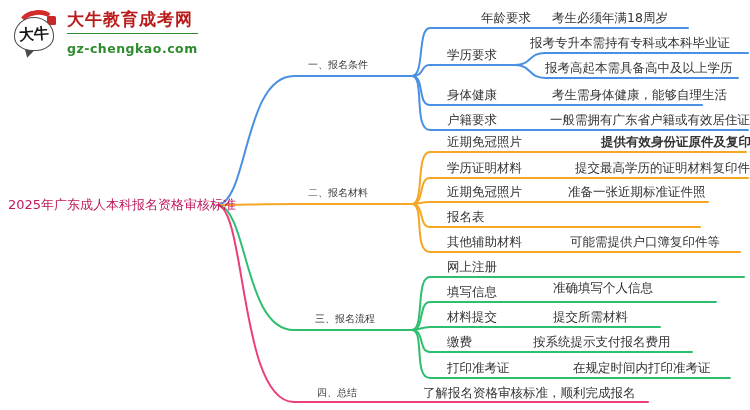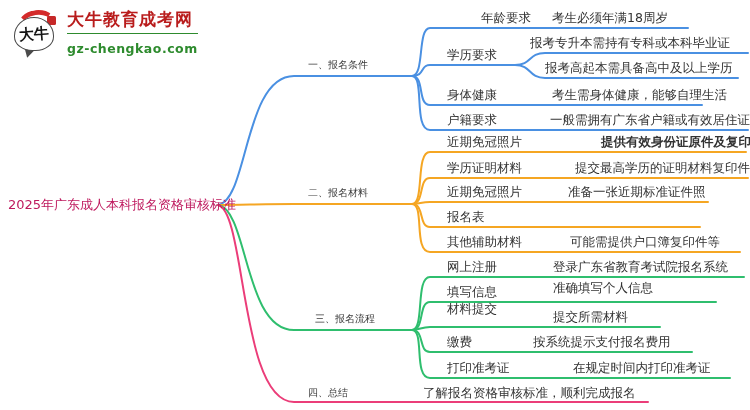--- a/index.html
+++ b/index.html
@@ -169,26 +169,25 @@
   <div class="node" style="left:447px;top:160px;">学历证明材料</div>
   <div class="node" style="left:575px;top:160px;">提交最高学历的证明材料复印件</div>
   <div class="node" style="left:447px;top:184px;">近期免冠照片</div>
   <div class="node" style="left:568px;top:184px;">准备一张近期标准证件照</div>
   <div class="node" style="left:447px;top:209px;">报名表</div>
   <div class="node" style="left:447px;top:234px;">其他辅助材料</div>
   <div class="node" style="left:570px;top:234px;">可能需提供户口簿复印件等</div>
 
   <div class="node branch-label" style="left:308px;top:311px;margin-left:7px;">三、报名流程</div>
   <div class="node" style="left:447px;top:259px;">网上注册</div>
-  <div class="node" style="left:553px;top:259px;">登录广东省教育考试院报名系统</div>
   <div class="node" style="left:447px;top:284px;">填写信息</div>
   <div class="node" style="left:553px;top:280px;">准确填写个人信息</div>
-  <div class="node" style="left:447px;top:302px;font-family:Liberation Serif, serif;">材料提交</div>
+  <div class="node" style="left:447px;top:309px;">材料提交</div>
   <div class="node" style="left:553px;top:309px;">提交所需材料</div>
   <div class="node" style="left:447px;top:334px;">缴费</div>
   <div class="node" style="left:533px;top:334px;">按系统提示支付报名费用</div>
   <div class="node" style="left:447px;top:360px;">打印准考证</div>
   <div class="node" style="left:573px;top:360px;">在规定时间内打印准考证</div>
 
-  <div class="node branch-label" style="left:308px;top:385px;">四、总结</div>
+  <div class="node branch-label" style="left:317px;top:385px;">四、总结</div>
   <div class="node" style="left:423px;top:385px;">了解报名资格审核标准，顺利完成报名</div>
 
 </div>
 
 </body></html>

